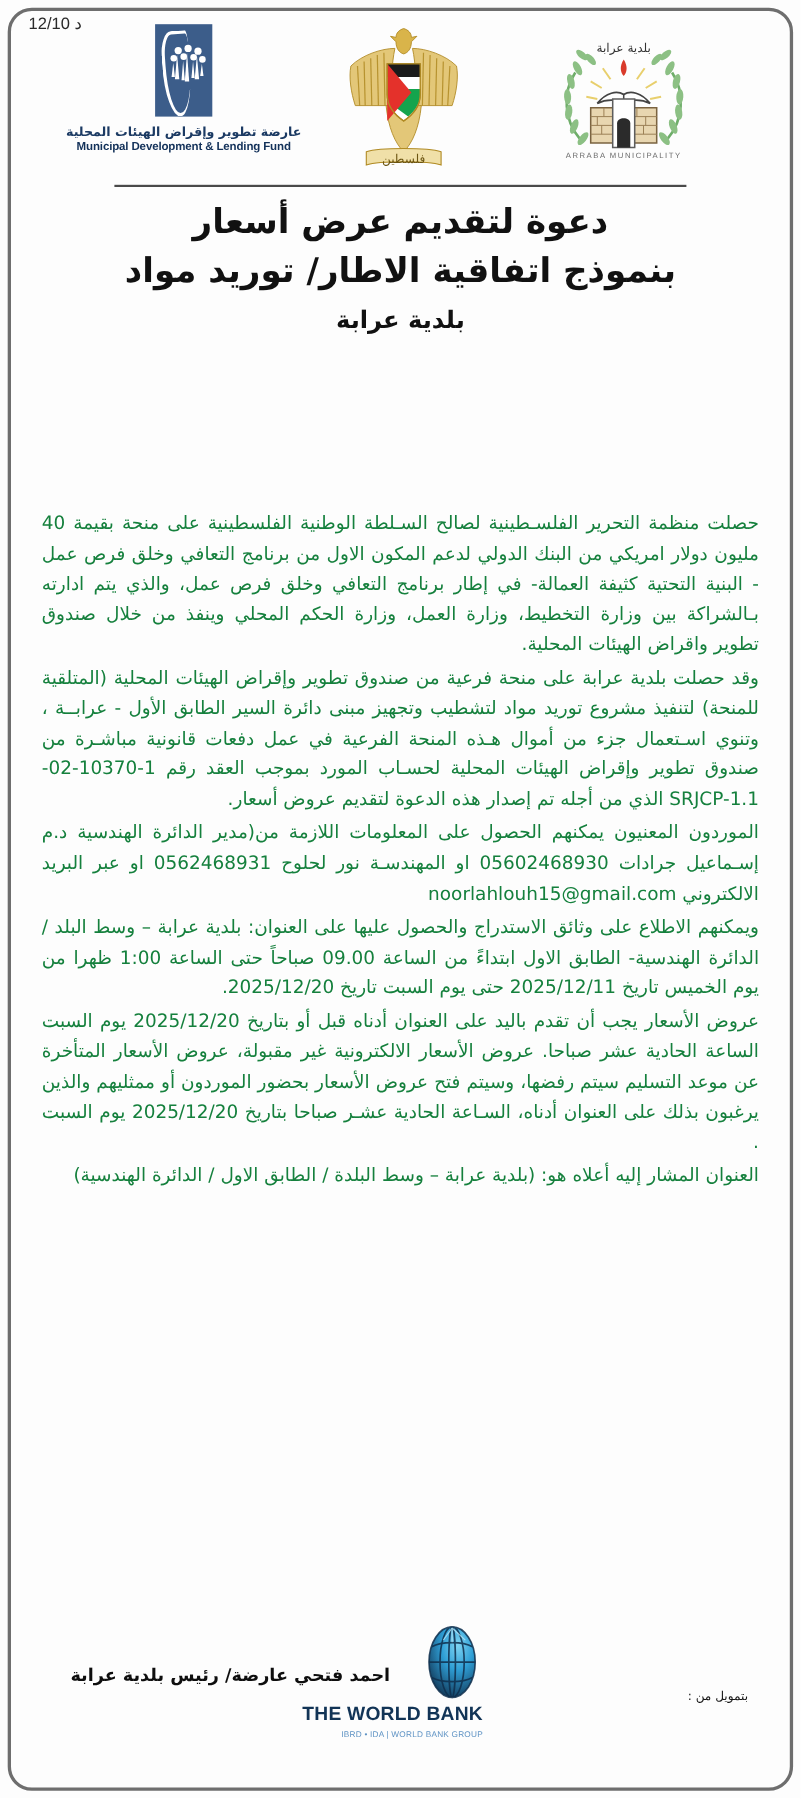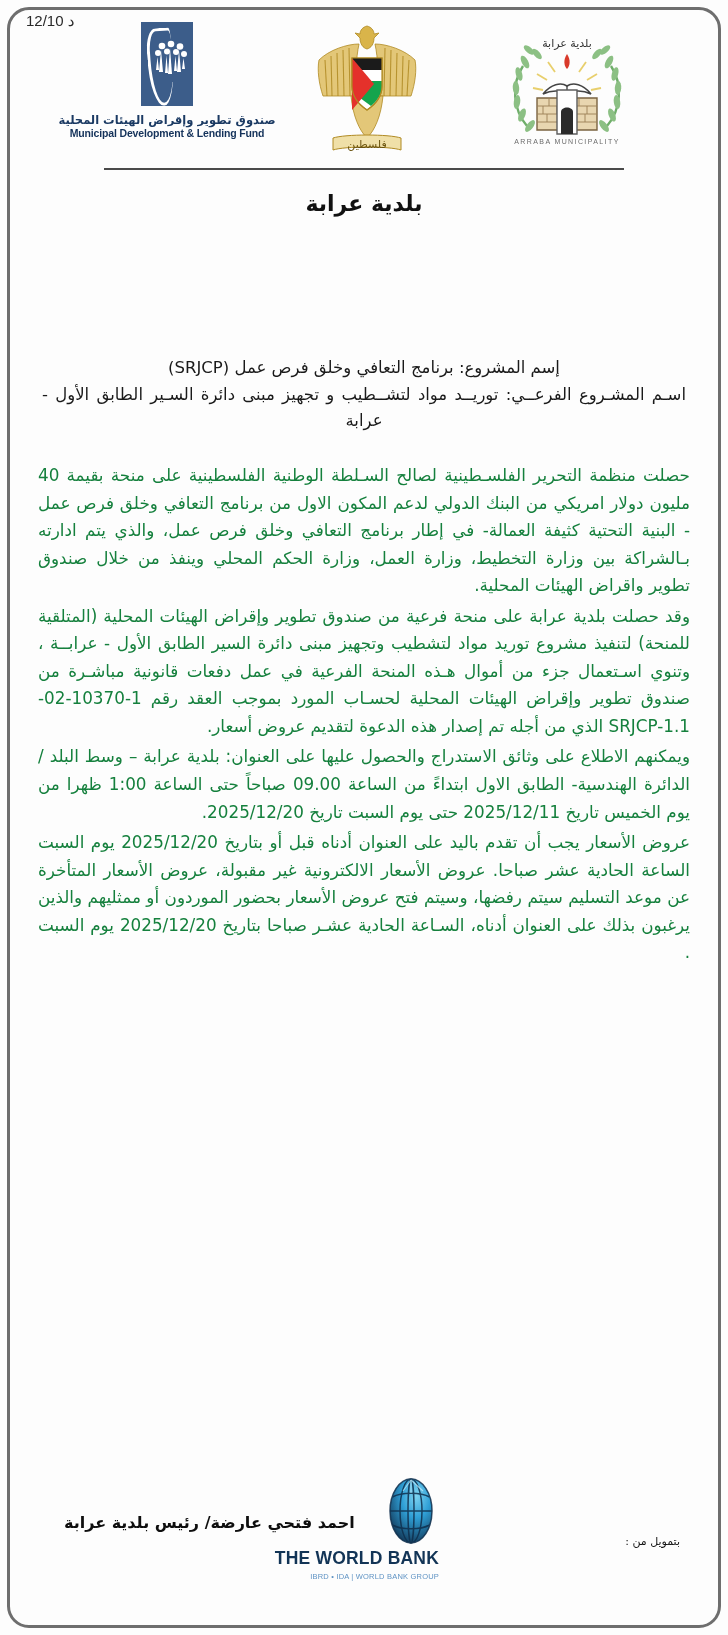--- a/index.html
+++ b/index.html
@@ -252,21 +252,21 @@
             <path d="M7 10 L5 32 L9 32 Z"></path>
             <path d="M16 8 L14 34 L18 34 Z"></path>
             <path d="M25 10.5 L23 32 L27 32 Z"></path>
             <path d="M3.5 17 L2 30 L5 30 Z"></path>
             <path d="M12.5 15.5 L11 33 L14 33 Z"></path>
             <path d="M21.5 16 L20 31 L23 31 Z"></path>
             <path d="M29.5 18 L28 29 L31 29 Z"></path>
           </g>
         </svg>
       </div>
-      <div class="mdlf-text-ar">صندوق تطوير وإقراض الهيئات المحلية</div>
+      <div class="mdlf-text-ar">عارضة تطوير وإقراض الهيئات المحلية</div>
       <div class="mdlf-text-en">Municipal Development &amp; Lending Fund</div>
     </div>
 
     <div class="logo-cell">
       <svg class="pal-mark" viewBox="0 0 112 134">
         <g>
 
           <path d="M56 4 C52 5 49 8 49 12 L44 11 L49 16 C49 22 52 26 56 27 C60 26 63 22 63 16 L68 11 L63 12 C63 8 60 5 56 4 Z" fill="#d9b44a" stroke="#b08a23" stroke-width=".8"></path>
 
           <path d="M48 22 C36 22 18 28 8 38 C6 48 8 62 12 74 L46 74 C44 56 45 36 48 22 Z" fill="#e3c778" stroke="#b08a23" stroke-width=".8"></path>
@@ -363,33 +363,33 @@
         <path d="M58 112 L58 90 C58 84 70 84 70 90 L70 112 Z" fill="#2b2b2b"></path>
 
         <text x="64" y="122" font-size="7" text-anchor="middle" fill="#6b6b6b" font-family="'Liberation Sans',sans-serif" letter-spacing="1.4">ARRABA MUNICIPALITY</text>
       </svg>
     </div>
   </div>
 
   <div class="logo-divider"></div>
 
   <div class="headings">
+    <div class="h-main">دعوة لتقديم عرض أسعار</div>
+    <div class="h-main">بنموذج اتفاقية الاطار/ توريد مواد</div>
     <div class="h-sub">بلدية عرابة</div>
   </div>
 
-  <div class="proj-block">
-    <div class="proj-line-1">إسم المشروع: برنامج التعافي وخلق فرص عمل (SRJCP)</div>
-    <div class="proj-line-2">اسـم المشـروع الفرعــي:  توريــد مواد لتشــطيب و تجهيز مبنى دائرة السـير الطابق الأول - عرابة</div>
-  </div>
 
   <div class="body-block">
     <p>حصلت منظمة التحرير الفلسـطينية لصالح السـلطة الوطنية الفلسطينية على منحة بقيمة 40 مليون دولار امريكي من البنك الدولي لدعم المكون الاول من برنامج التعافي وخلق فرص عمل - البنية التحتية كثيفة العمالة- في إطار برنامج التعافي وخلق فرص عمل، والذي يتم ادارته بـالشراكة بين وزارة التخطيط، وزارة العمل، وزارة الحكم المحلي وينفذ من خلال صندوق تطوير واقراض الهيئات المحلية.</p>
     <p>وقد حصلت بلدية عرابة على منحة فرعية من صندوق تطوير وإقراض الهيئات المحلية (المتلقية للمنحة) لتنفيذ مشروع توريد مواد لتشطيب وتجهيز مبنى دائرة السير الطابق الأول - عرابــة ، وتنوي اسـتعمال جزء من أموال هـذه المنحة الفرعية في عمل دفعات قانونية مباشـرة من صندوق تطوير وإقراض الهيئات المحلية لحسـاب المورد بموجب العقد رقم 1-10370-02-SRJCP-1.1 الذي من أجله تم إصدار هذه الدعوة لتقديم عروض أسعار.</p>
+    <p>الموردون المعنيون يمكنهم الحصول على المعلومات اللازمة من(مدير الدائرة الهندسية د.م إسـماعيل جرادات 05602468930 او المهندسـة نور لحلوح 0562468931 او عبر البريد الالكتروني noorlahlouh15@gmail.com</p>
     <p>ويمكنهم الاطلاع على وثائق الاستدراج والحصول عليها على العنوان: بلدية عرابة – وسط البلد /الدائرة الهندسية- الطابق الاول ابتداءً من الساعة 09.00 صباحاً حتى الساعة 1:00 ظهرا من يوم الخميس تاريخ 2025/12/11 حتى يوم السبت تاريخ 2025/12/20.</p>
     <p>عروض الأسعار يجب أن تقدم باليد على العنوان أدناه قبل أو بتاريخ 2025/12/20 يوم السبت الساعة الحادية عشر صباحا. عروض الأسعار الالكترونية غير مقبولة، عروض الأسعار المتأخرة عن موعد التسليم سيتم رفضها، وسيتم فتح عروض الأسعار بحضور الموردون أو ممثليهم والذين يرغبون بذلك على العنوان أدناه، السـاعة الحادية عشـر صباحا بتاريخ 2025/12/20 يوم السبت .</p>
+    <p>العنوان المشار إليه أعلاه هو: (بلدية عرابة  – وسط البلدة / الطابق الاول / الدائرة الهندسية)</p>
   </div>
 
   <div class="footer">
     <div class="fund-label">بتمويل من :</div>
     <div class="signature">احمد فتحي عارضة/ رئيس بلدية عرابة</div>
 
     <div class="wb-logo">
       <svg class="wb-globe" viewBox="0 0 56 72">
         <defs>
           <radialGradient id="wbg" cx="62%" cy="26%" r="82%">

